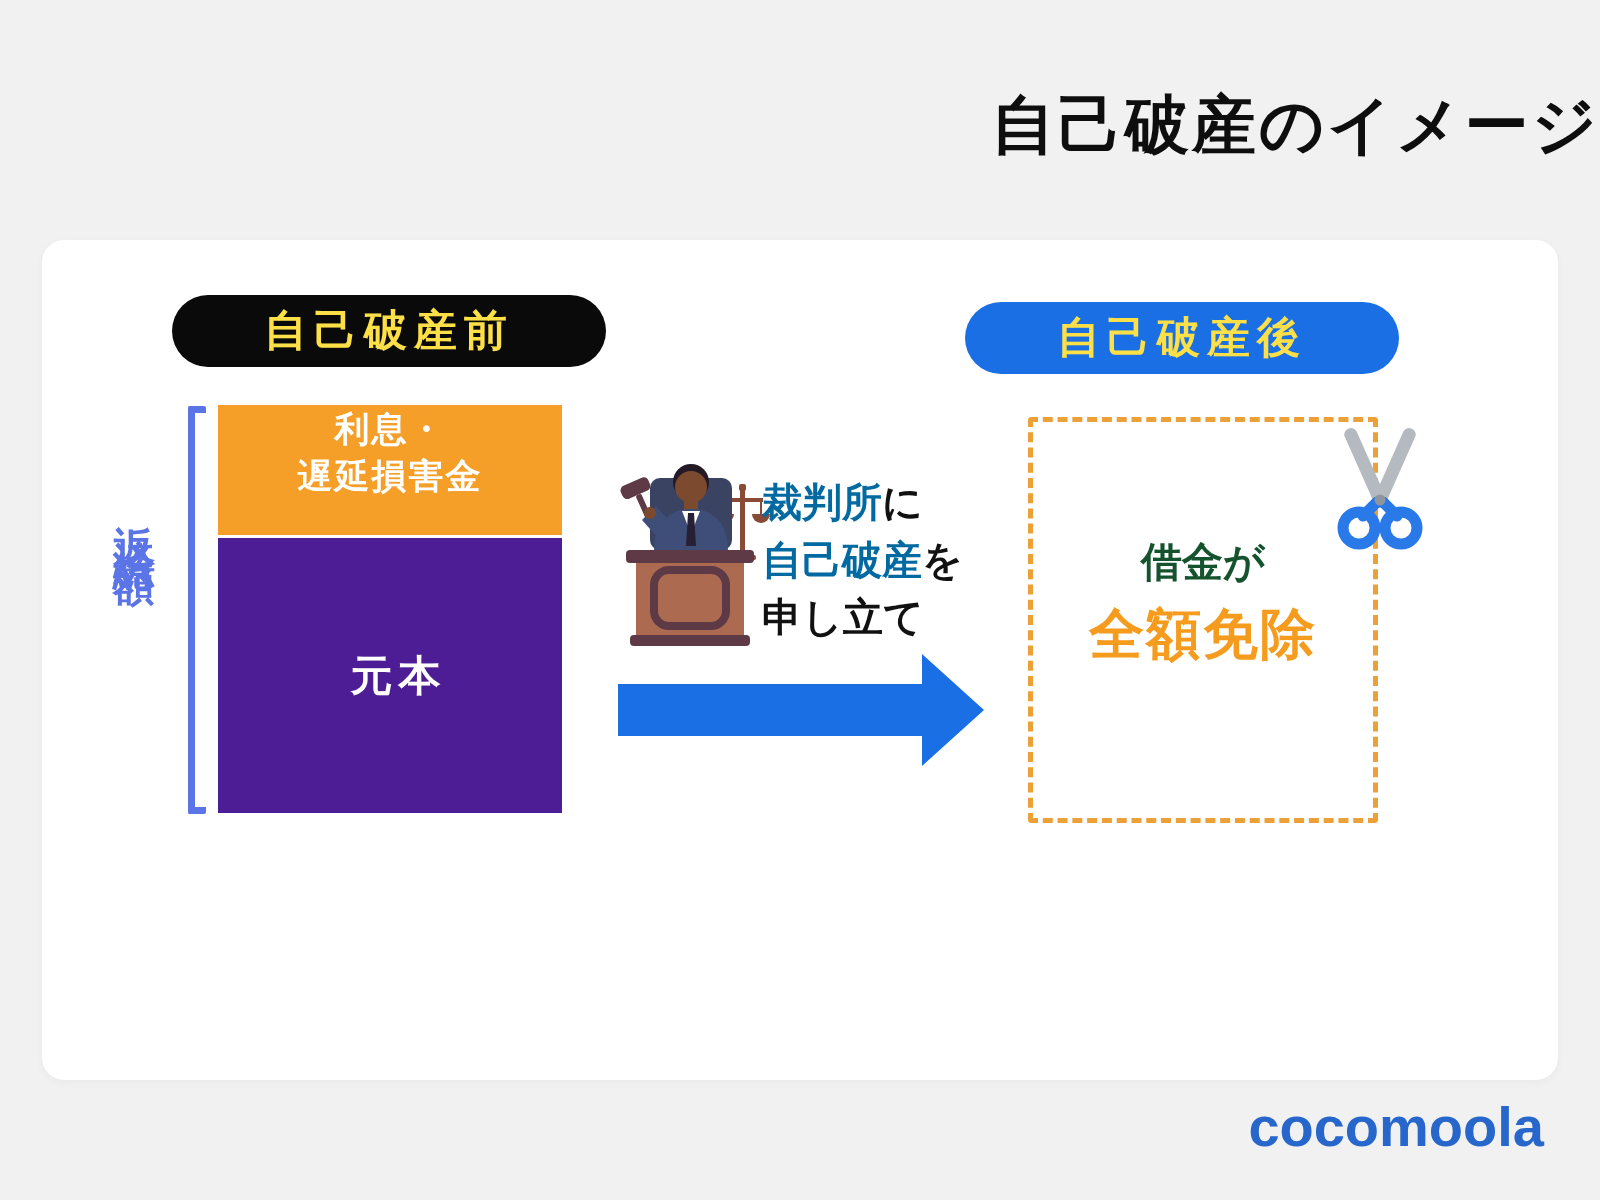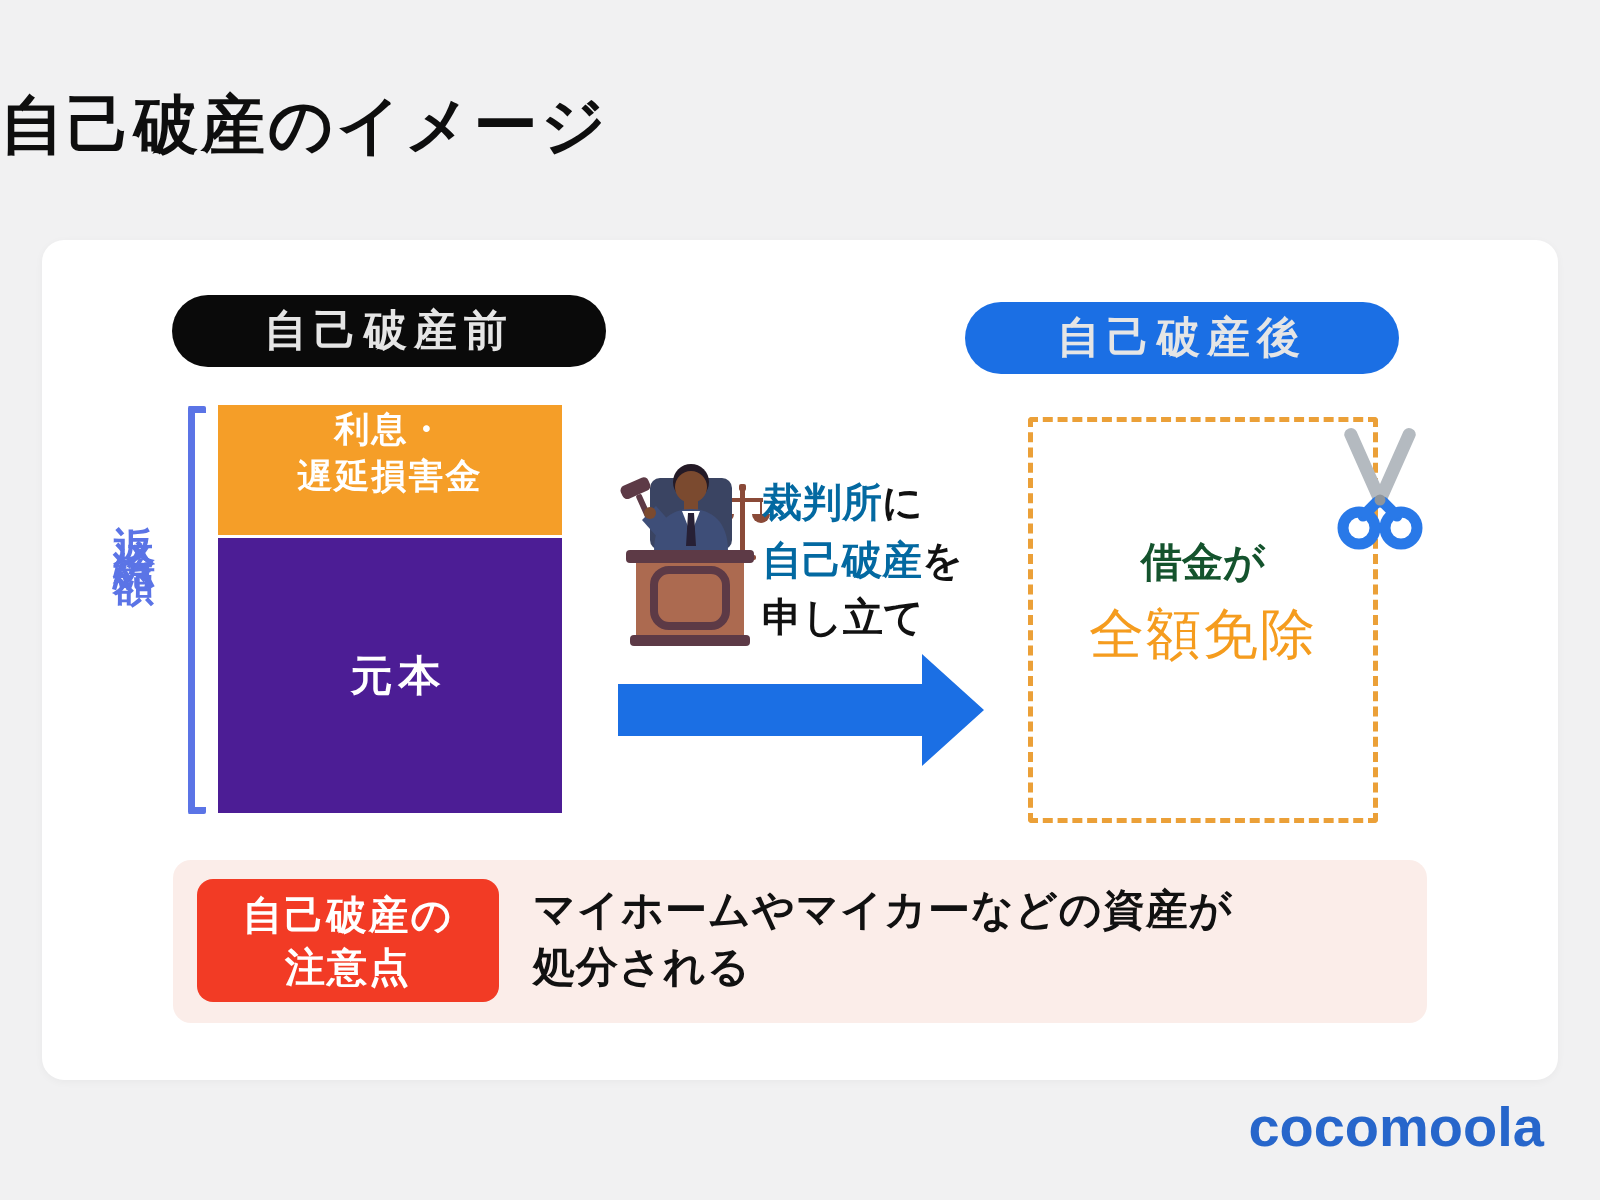--- a/index.html
+++ b/index.html
@@ -1,28 +1,28 @@
 <!DOCTYPE html>
 <html><head>
 <meta charset="utf-8">
 <style>
   * { margin:0; padding:0; box-sizing:border-box; }
   html,body { width:1600px; height:1200px; }
   body { font-family:"Liberation Sans","DejaVu Sans",sans-serif; background:#F1F1F2; }
   #canvas { position:relative; width:1600px; height:1200px; overflow:hidden; }
 
-  .title { position:absolute; top:82px; left:0; width:1600px; text-align:left;
+  .title { position:absolute; top:82px; left:0; width:1600px; text-align:right;
            font-size:64px; font-weight:900; color:#0E0E0E; letter-spacing:3px; }
 
   .card { position:absolute; left:42px; top:240px; width:1516px; height:840px;
           background:#FFFFFF; border-radius:22px; box-shadow:0 2px 8px rgba(0,0,0,0.04); }
 
   .pill { position:absolute; top:55px; height:72px; border-radius:40px;
           display:flex; align-items:center; justify-content:center;
-          color:#e5e5e5; font-size:43px; font-weight:800; letter-spacing:7px; }
+          color:#fde047; font-size:43px; font-weight:800; letter-spacing:7px; }
   .pill-before { left:130px; width:434px; background:#0A0A0A; }
   .pill-after  { left:923px; width:434px; background:#1B6FE4;margin-top:7px; }
 
   .bracket { position:absolute; left:146px; top:166px; width:18px; height:408px;
              border-left:7px solid #5B74E6; border-top:7px solid #5B74E6;
              border-bottom:7px solid #5B74E6; border-radius:2px; }
   .repay-label { position:absolute; left:64px; top:252px; writing-mode:vertical-rl;
                  font-size:42px; font-weight:800; color:#5B74E6; letter-spacing:12px; }
 
   .bar { position:absolute; left:176px; top:165px; width:344px; height:408px; }
@@ -38,21 +38,21 @@
   .court-text { position:absolute; left:720px; top:234px; font-size:40px; font-weight:800;
                 color:#111; line-height:1.44; white-space:nowrap; }
   .court-text .hl { color:#0369a1; }
 
   .arrow { position:absolute; left:576px; top:414px; width:366px; height:112px; }
 
   .dashed-box { position:absolute; left:986px; top:177px; width:350px; height:406px;
                 border:5px dashed #EBA038; border-radius:4px; }
   .result { position:absolute; left:986px; top:295px; width:350px; text-align:center; }
   .result-line1 { font-size:41px; font-weight:800; color:#14532d; }
-  .result-line2 { margin-top:8px; font-size:55px; font-weight:400; color:#F59C1E; letter-spacing:2px; }
+  .result-line2 { margin-top:8px; font-size:55px; font-weight:700; color:#F59C1E; letter-spacing:2px; }
   .scissors { position:absolute; left:1288px; top:182px; width:100px; height:130px; }
 
   .caution-banner { position:absolute; left:131px; top:620px; width:1254px; height:163px;
                     background:#FBEDE9; border-radius:18px; }
   .caution-box { position:absolute; left:24px; top:19px; width:302px; height:123px;
                  background:#F23B25; border-radius:16px; color:#fff; font-weight:800;
                  font-size:40px; line-height:1.3; display:flex; flex-direction:column;
                  align-items:center; justify-content:center; letter-spacing:2px; }
   .caution-text { position:absolute; left:360px; top:21px; font-size:42px; font-weight:800;
                   color:#111; line-height:1.36; letter-spacing:1px; }
@@ -148,28 +148,18 @@
     <svg class="scissors" viewBox="0 0 100 130" xmlns="http://www.w3.org/2000/svg">
       <rect x="43.5" y="0" width="13" height="86" rx="6" fill="#B4BAC0" transform="rotate(24 50 78)"></rect>
       <rect x="43.5" y="0" width="13" height="86" rx="6" fill="#B4BAC0" transform="rotate(-24 50 78)"></rect>
       <line x1="47" y1="80" x2="33" y2="94" stroke="#2979E8" stroke-width="11" stroke-linecap="round"></line>
       <line x1="53" y1="80" x2="67" y2="94" stroke="#2979E8" stroke-width="11" stroke-linecap="round"></line>
       <circle cx="29" cy="106" r="16" fill="none" stroke="#2979E8" stroke-width="11"></circle>
       <circle cx="71" cy="106" r="16" fill="none" stroke="#2979E8" stroke-width="11"></circle>
       <circle cx="50" cy="78" r="5.5" fill="#8E959C"></circle>
     </svg>
 
-    <div class="caution-banner">
-      <div class="caution-box">
-        <span>自己破産の</span>
-        <span>注意点</span>
-      </div>
-      <div class="caution-text">
-        <div>マイホームやマイカーなどの資産が</div>
-        <div>処分される</div>
-      </div>
-    </div>
 
   </div>
 
   <div class="logo">cocomoola</div>
 
 </div>
 
 </body></html>

